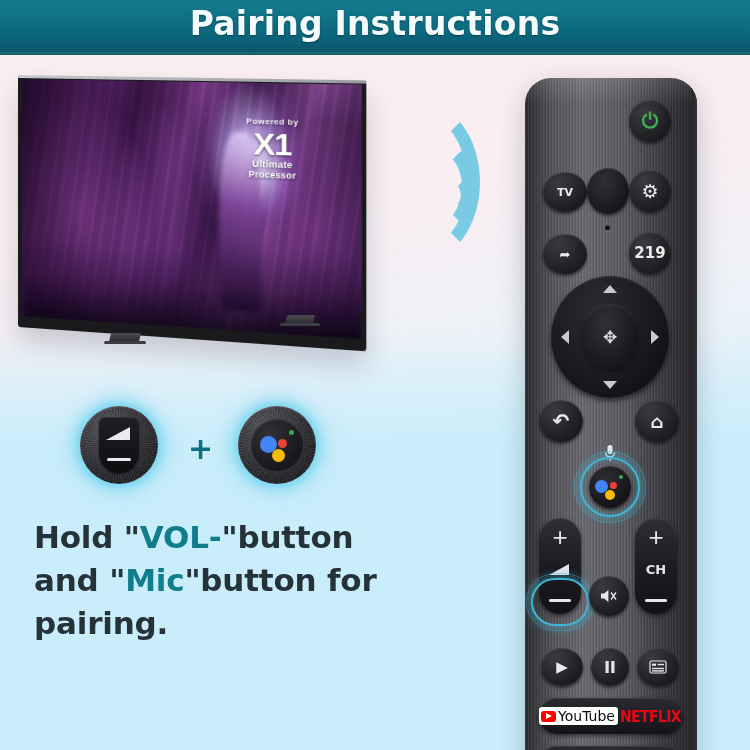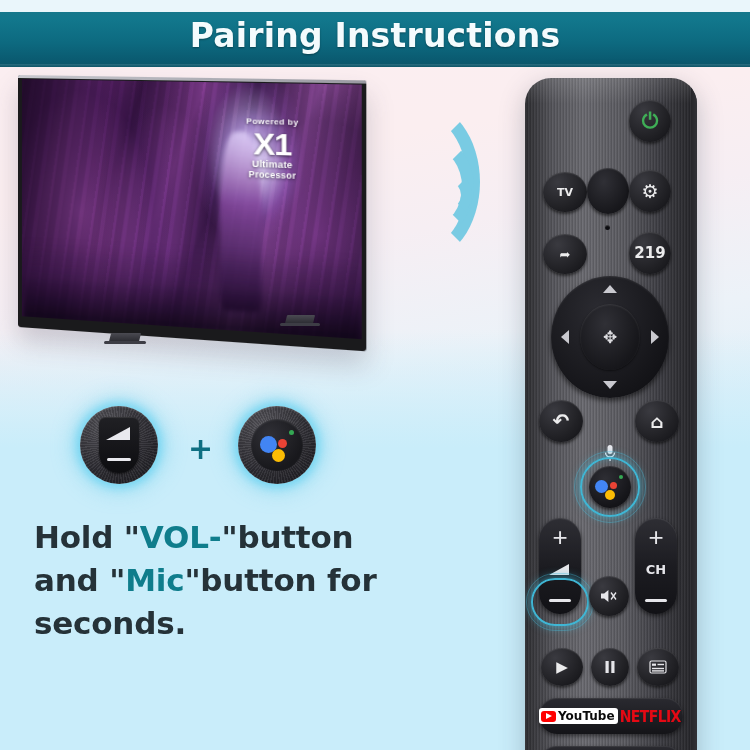--- a/index.html
+++ b/index.html
@@ -35,21 +35,20 @@
     left: 0; top: 330px; right: 0; bottom: 0;
     background: linear-gradient(180deg, rgba(201,237,250,0) 0%, #c9edfa 28%, #c9edfa 100%);
   }
 
   
   .header {
     position: absolute;
     left: 0; top: 0; width: 750px; height: 55px;
     background: linear-gradient(180deg, #16788c 0%, #12788d 12%, #0d6a80 55%, #0a5a70 88%, #0d5568 100%);
     overflow: hidden;
-    margin-top: 12px;
   }
   .header::after {
     content: "";
     position: absolute; left: 0; right: 0; bottom: 0; height: 3px;
     background: linear-gradient(180deg, rgba(255,255,255,0.13), rgba(255,255,255,0));
   }
   .header-title {
     position: absolute;
     left: 0; right: 0; top: 4px;
     text-align: center;
@@ -406,21 +405,21 @@
     box-shadow: 0 2px 4px rgba(0,0,0,0.5), inset 0 1px 1px rgba(255,255,255,0.08);
     display: flex; align-items: center;
   }
   .app-row-1 { top: 620px; }
   .app-row-2 { top: 668px; }
   .app-cell { flex: 1; display: flex; align-items: center; justify-content: center; }
 
   .yt-badge { display: flex; align-items: center; background: #fff; border-radius: 3px; padding: 1px 3px 1px 2px; }
   .yt-play { width: 15px; height: 11px; background: #ff0000; border-radius: 3px; position: relative; }
   .yt-play::after { content: ""; position: absolute; left: 5px; top: 2.5px; border-left: 6px solid #fff; border-top: 3px solid transparent; border-bottom: 3px solid transparent; }
-  .yt-text { font-size: 12px; font-weight: bold; color: #0b0b0b; margin-left: 2px; font-family: "DejaVu Sans", sans-serif; }
+  .yt-text { font-size: 14px; font-weight: normal; color: #0b0b0b; margin-left: 2px; font-family: "DejaVu Sans", sans-serif; }
   .netflix-text { color: #e50914; font-size: 14px; font-weight: bold; letter-spacing: -0.6px; font-family: "DejaVu Sans", sans-serif; transform: scaleY(1.15); }
   .prime-wrap { text-align: center; line-height: 1; }
 </style>
 </head>
 <body>
 
 <div id="page">
 
   <div class="bg"></div>
   <div class="bg-blue-wash"></div>
@@ -473,21 +472,21 @@
         <div class="ga-dot ga-red"></div>
         <div class="ga-dot ga-yellow"></div>
         <div class="ga-dot ga-green"></div>
       </div>
     </div>
   </div>
 
   <div class="instructions">
     <div><span>Hold "</span><span class="hl">VOL-</span><span>"button</span></div>
     <div><span>and "</span><span class="hl">Mic</span><span>"button for</span></div>
-    <div>seconds.</div>
+    <div>pairing.</div>
   </div>
 
   <div class="remote">
     <div class="remote-top-cap"></div>
 
     <div class="btn btn-power">
       <span class="power-glyph">⏻</span>
     </div>
 
     <div class="btn btn-tv">TV</div>

